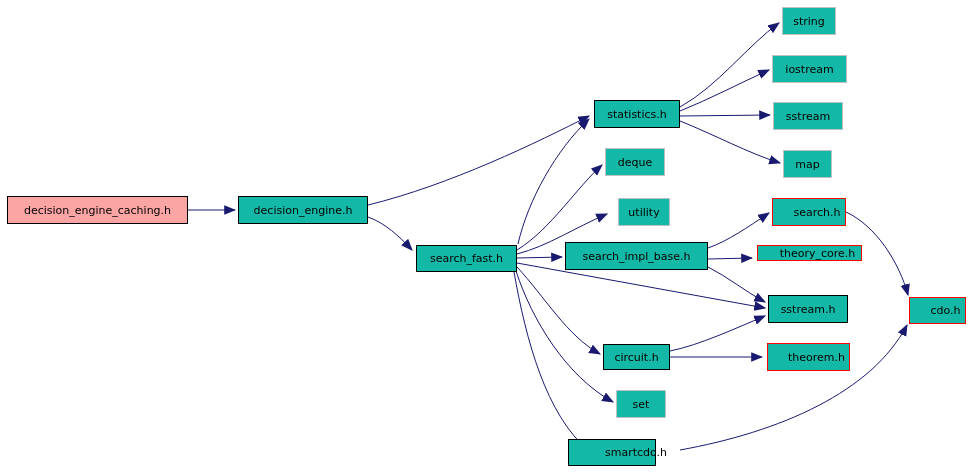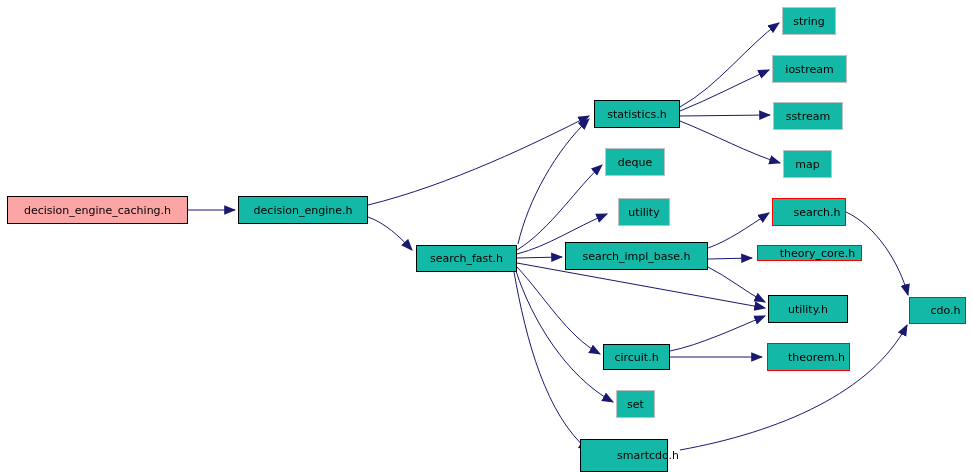--- a/index.html
+++ b/index.html
@@ -95,20 +95,20 @@
   <div class="node" style="left:594px; top:100px; width:86px;  height:28px;">statistics.h</div>
   <div class="node sys" style="left:605px; top:148px; width:60px;  height:28px;">deque</div>
   <div class="node sys" style="left:610px; top:198px; width:52px;  height:28px;margin-left:8px;">utility</div>
   <div class="node" style="left:565px; top:242px; width:143px; height:28px;">search_impl_base.h</div>
   <div class="node sys" style="left:782px; top:7px;   width:54px;  height:28px;">string</div>
   <div class="node sys" style="left:772px; top:55px;  width:75px;  height:28px;">iostream</div>
   <div class="node sys" style="left:773px; top:102px; width:70px;  height:28px;">sstream</div>
   <div class="node sys" style="left:783px; top:150px; width:49px;  height:28px;">map</div>
   <div class="node trunc" style="left:772px; top:198px; width:74px; height:28px;">search.h</div>
   <div class="node trunc" style="left:757px; top:245px; width:105px; height:16px;">theory_core.h</div>
-  <div class="node" style="left:768px; top:295px; width:80px;  height:28px;">utility.h</div>
+  <div class="node" style="left:768px; top:295px; width:80px;  height:28px;">sstream.h</div>
   <div class="node trunc" style="left:767px; top:343px; width:83px; height:28px;">theorem.h</div>
   <div class="node" style="left:603px; top:344px; width:67px;  height:26px;">circuit.h</div>
-  <div class="node sys" style="left:616px; top:390px; width:39px;  height:28px;">set</div>
-  <div class="node" style="left:580px; top:439px; width:88px;  height:33px;padding-left:48px;">smartcdo.h</div>
+  <div class="node sys" style="left:616px; top:390px; width:50px;  height:28px;">set</div>
+  <div class="node" style="left:568px; top:439px; width:88px;  height:27px;padding-left:48px;">smartcdo.h</div>
   <div class="node trunc" style="left:909px; top:297px; width:57px; height:27px;">cdo.h</div>
 
 </div>
 
 </body></html>

